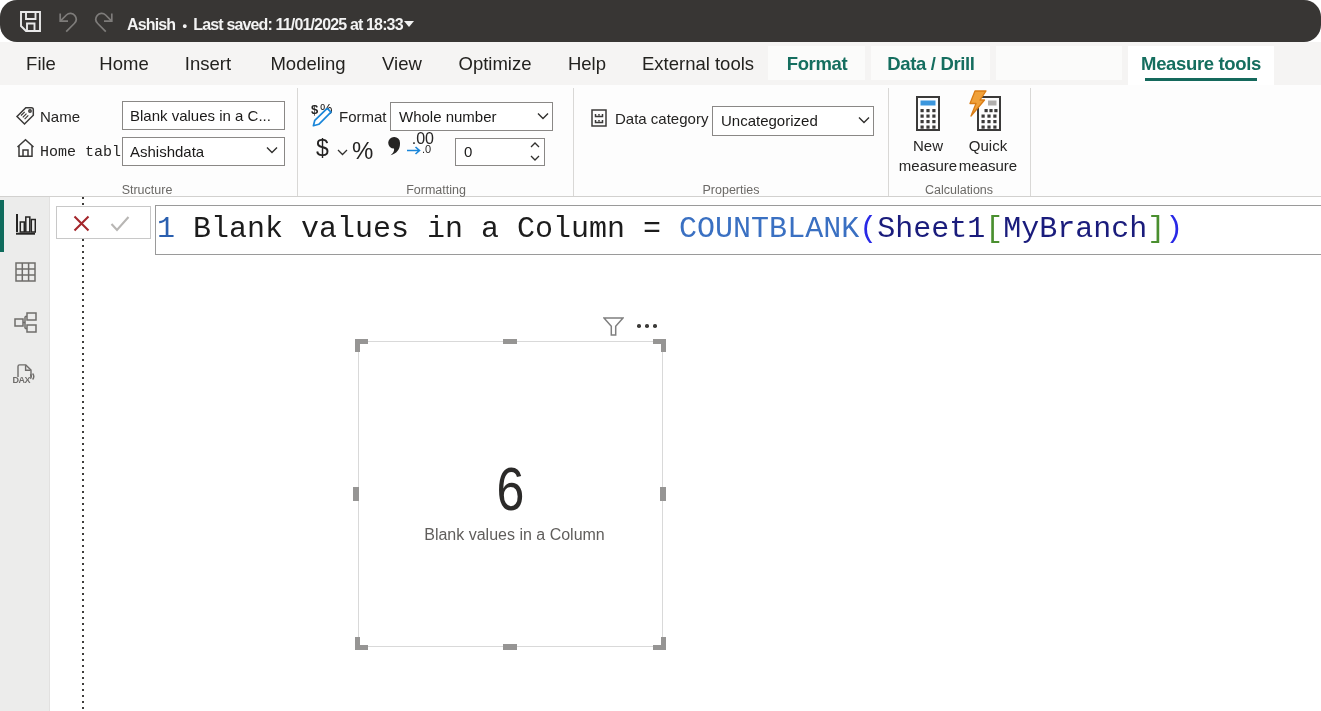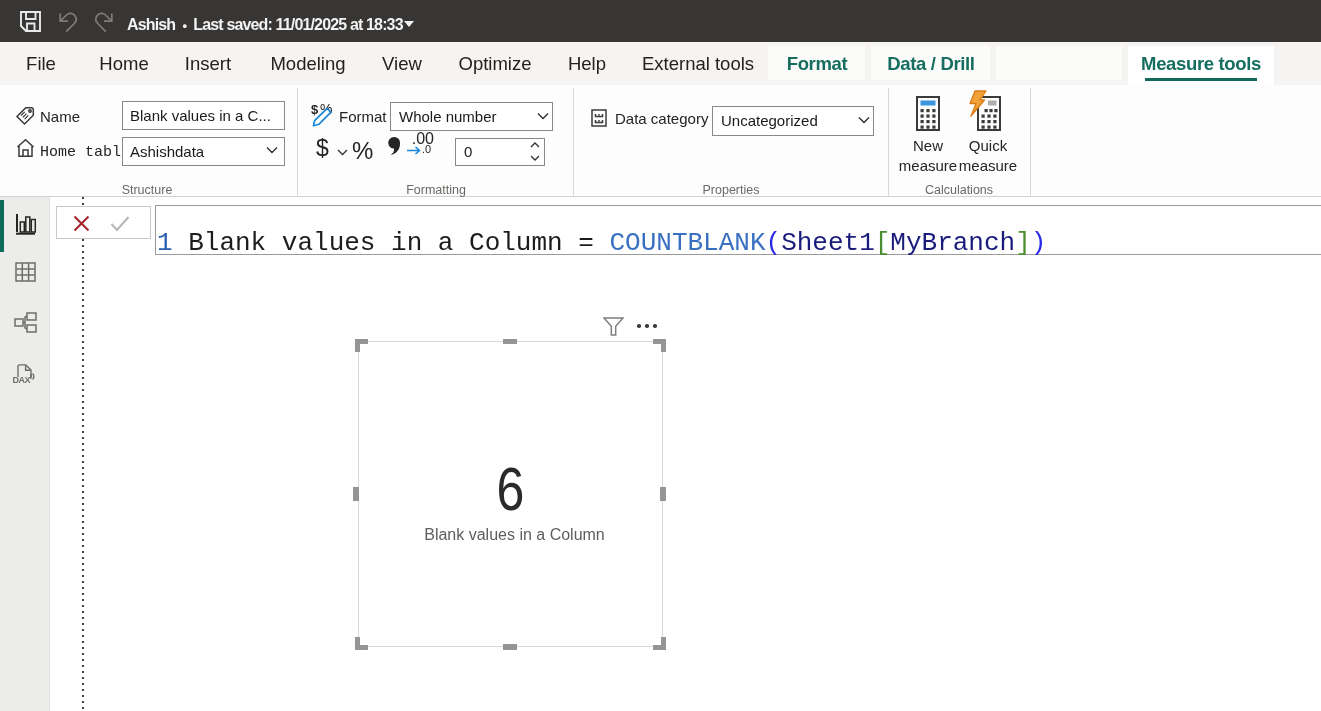--- a/index.html
+++ b/index.html
@@ -1,39 +1,39 @@
 <!DOCTYPE html>
 <html><head>
 <meta charset="utf-8">
 <style>
   * { margin:0; padding:0; box-sizing:border-box; }
   html,body { width:1321px; height:711px; overflow:hidden; background:#fff;
     font-family:"Liberation Sans", sans-serif; }
   .abs { position:absolute; }
   #stage { position:relative; width:1321px; height:711px; }
   
-  #titlebar { left:0; top:0; width:1321px; height:42px; background:#383634; }
+  #titlebar { left:0; top:0; width:1321px; height:42px; background:#383634;border-radius:17px; }
   #titletext { left:127px; top:4px; height:42px; line-height:42px; color:#f3f3f3; font-size:16px; font-weight:bold; letter-spacing:-0.85px; }
   
   #tabrow { left:0; top:42px; width:1321px; height:43px; background:#f5f4f3; }
   .tab { position:absolute; top:0; height:43px; line-height:43px; font-size:18.5px; color:#23221f; transform:translateX(-50%); white-space:nowrap; }
   .ctxblock { position:absolute; top:4px; height:34px; background:#fbfbfa; }
   .ctxtab { color:#156e5f; font-weight:bold; letter-spacing:-0.35px; }
   #mtools-underline { position:absolute; left:1145px; top:35.5px; width:112px; height:3.5px; background:#15695c; }
   
   #ribbon { left:0; top:85px; width:1321px; height:112px; background:#fdfdfd; border-bottom:1px solid #d2d1cf; }
   .vsep { position:absolute; top:3px; width:1px; height:108px; background:#d9d8d6; }
   .rlabel { position:absolute; font-size:15px; color:#252423; white-space:nowrap; }
   .glabel { position:absolute; font-size:12.5px; color:#6b6966; transform:translateX(-50%); white-space:nowrap; }
   .inputbox { position:absolute; background:#fff; border:1px solid #8a8886; font-size:15px; color:#1b1a19; white-space:nowrap; }
   
   #fxrow { left:50px; top:197px; width:1271px; height:58px; }
   #xvbox { position:absolute; left:6px; top:8.5px; width:95px; height:33.5px; background:#fff; border:1px solid #c8c8c8; z-index:3; }
   #fxbox { position:absolute; left:105px; top:8px; width:1166px; height:50px; background:#fff; border:1px solid #9a9a9a; border-right:none; z-index:2; }
-  #fxtext { position:absolute; left:107px; top:24px; z-index:4; font-family:"Liberation Mono", monospace; font-size:26px; line-height:44px; letter-spacing:0px; white-space:pre; color:#1c1c1c; }
+  #fxtext { position:absolute; left:107px; top:10px; z-index:4; font-family:"Liberation Mono", monospace; font-size:30px; line-height:44px; letter-spacing:0px; white-space:pre; color:#1c1c1c; }
   
   #sidebar { left:0; top:197px; width:50px; height:514px; background:#ececeb; border-right:1px solid #e2e1e0;text-align:right; }
   #selbar { position:absolute; left:0; top:3px; width:4px; height:52px; background:#0f6b5c; }
   
   #dotline { left:82px; top:197px; width:2px; height:514px;
      background:repeating-linear-gradient(180deg,#3f3e3c 0px,#3f3e3c 2.4px,transparent 2.4px,transparent 6px); z-index:1; }
   #card { left:358px; top:341px; width:305px; height:306px; border:1px solid #d9d9d9; background:#fff; }
   .handle { position:absolute; background:#969594; }
   .cornL { position:absolute; width:13px; height:13px; border:0 solid #969594; }
   #big6 { left:358px; top:454px; width:305px; text-align:center; font-size:61px; color:#2b2a29; transform:scaleX(0.82); }

